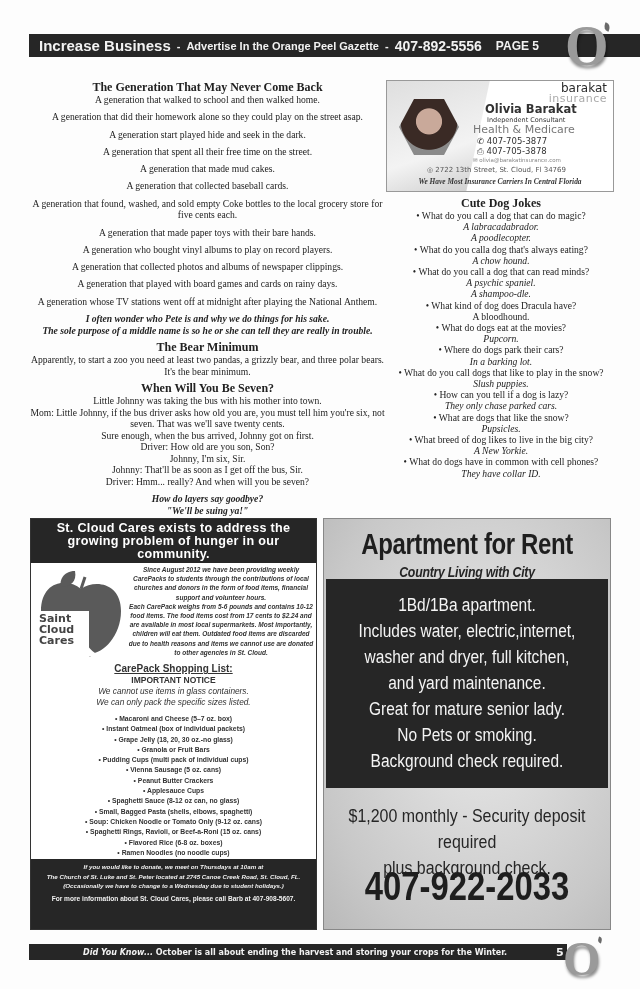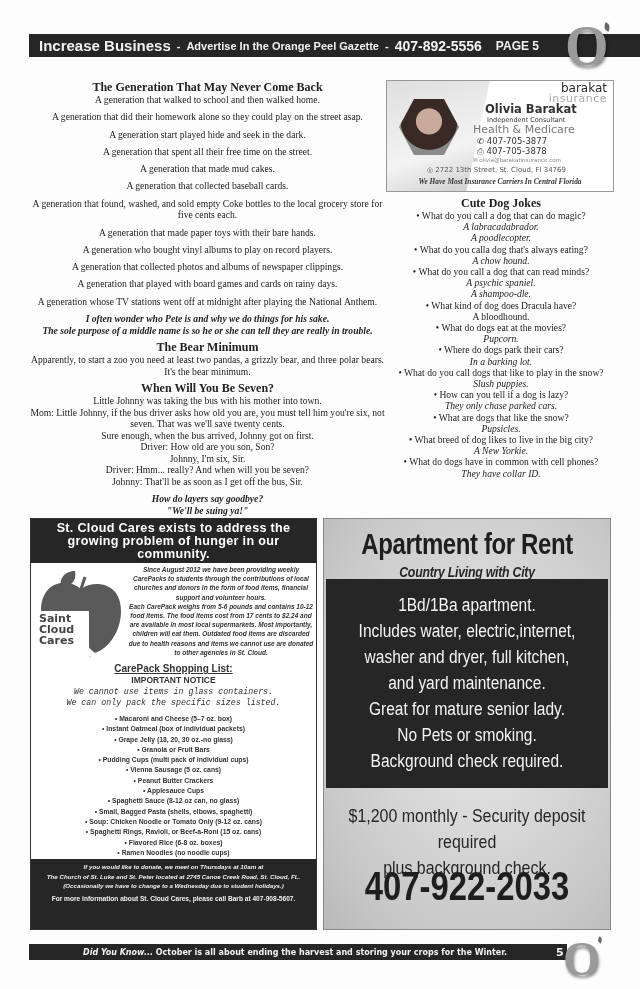--- a/index.html
+++ b/index.html
@@ -114,21 +114,21 @@
   .cares-list-title {
     position: absolute; left: 0; right: 0; top: 144px; text-align: center;
     font-weight: bold; font-size: 10px; text-decoration: underline; color: #333;
   }
   .cares-notice {
     position: absolute; left: 0; right: 0; top: 156px; text-align: center;
     font-weight: bold; font-size: 8.5px; color: #333;
   }
   .cares-mono {
     position: absolute; left: 0; right: 0; top: 167px; text-align: center;
-    font-family: Liberation Mono, monospace; font-style: italic; font-size: 8.3px; line-height: 11px; color: #333;
+    font-family: Liberation Sans, sans-serif; font-style: italic; font-size: 8.3px; line-height: 11px; color: #333;
   }
   .cares-items {
     position: absolute; left: 0; right: 0; top: 195px; text-align: center;
     font-size: 6.8px; line-height: 10.3px; font-weight: bold; color: #333;
   }
   .cares-foot {
     position: absolute; left: 0; right: 0; top: 340px; bottom: 0;
     background: #262626; color: #f0f0f0; text-align: center; padding-top: 3px;
   }
   .cares-foot .f-it { font-style: italic; font-weight: bold; font-size: 6.2px; line-height: 9.5px; }
@@ -209,22 +209,22 @@
     <div>The sole purpose of a middle name is so he or she can tell they are really in trouble.</div>
   </div>
   <h2>The Bear Minimum</h2>
   <p class="bear-p">Apparently, to start a zoo you need at least two pandas, a grizzly bear, and three polar bears. It's the bear minimum.</p>
   <h2>When Will You Be Seven?</h2>
   <p class="story-line">Little Johnny was taking the bus with his mother into town.</p>
   <p class="story-line">Mom: Little Johnny, if the bus driver asks how old you are, you must tell him you're six, not seven. That was we'll save twenty cents.</p>
   <p class="story-line">Sure enough, when the bus arrived, Johnny got on first.</p>
   <p class="story-line">Driver: How old are you son, Son?</p>
   <p class="story-line">Johnny, I'm six, Sir.</p>
+  <p class="story-line">Johnny: That'll be as soon as I get off the bus, Sir.</p>
   <p class="story-line">Driver: Hmm... really? And when will you be seven?</p>
-  <p class="story-line">Johnny: That'll be as soon as I get off the bus, Sir.</p>
   <div class="lawyer">
     <div>How do layers say goodbye?</div>
     <div>"We'll be suing ya!"</div>
   </div>
 </div>
 
 <div class="ins-ad">
   <div class="ins-bg1"></div>
   <div class="ins-hex"></div>
   <div class="ins-text">

